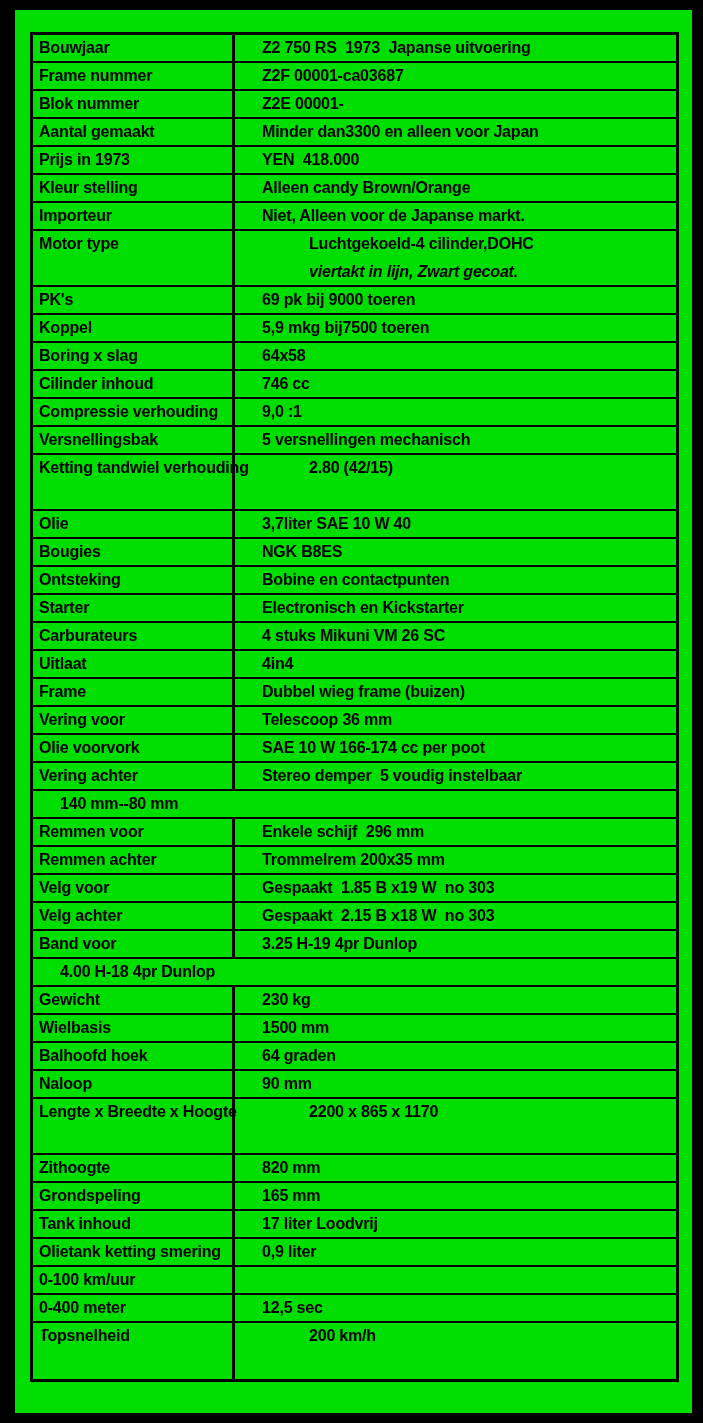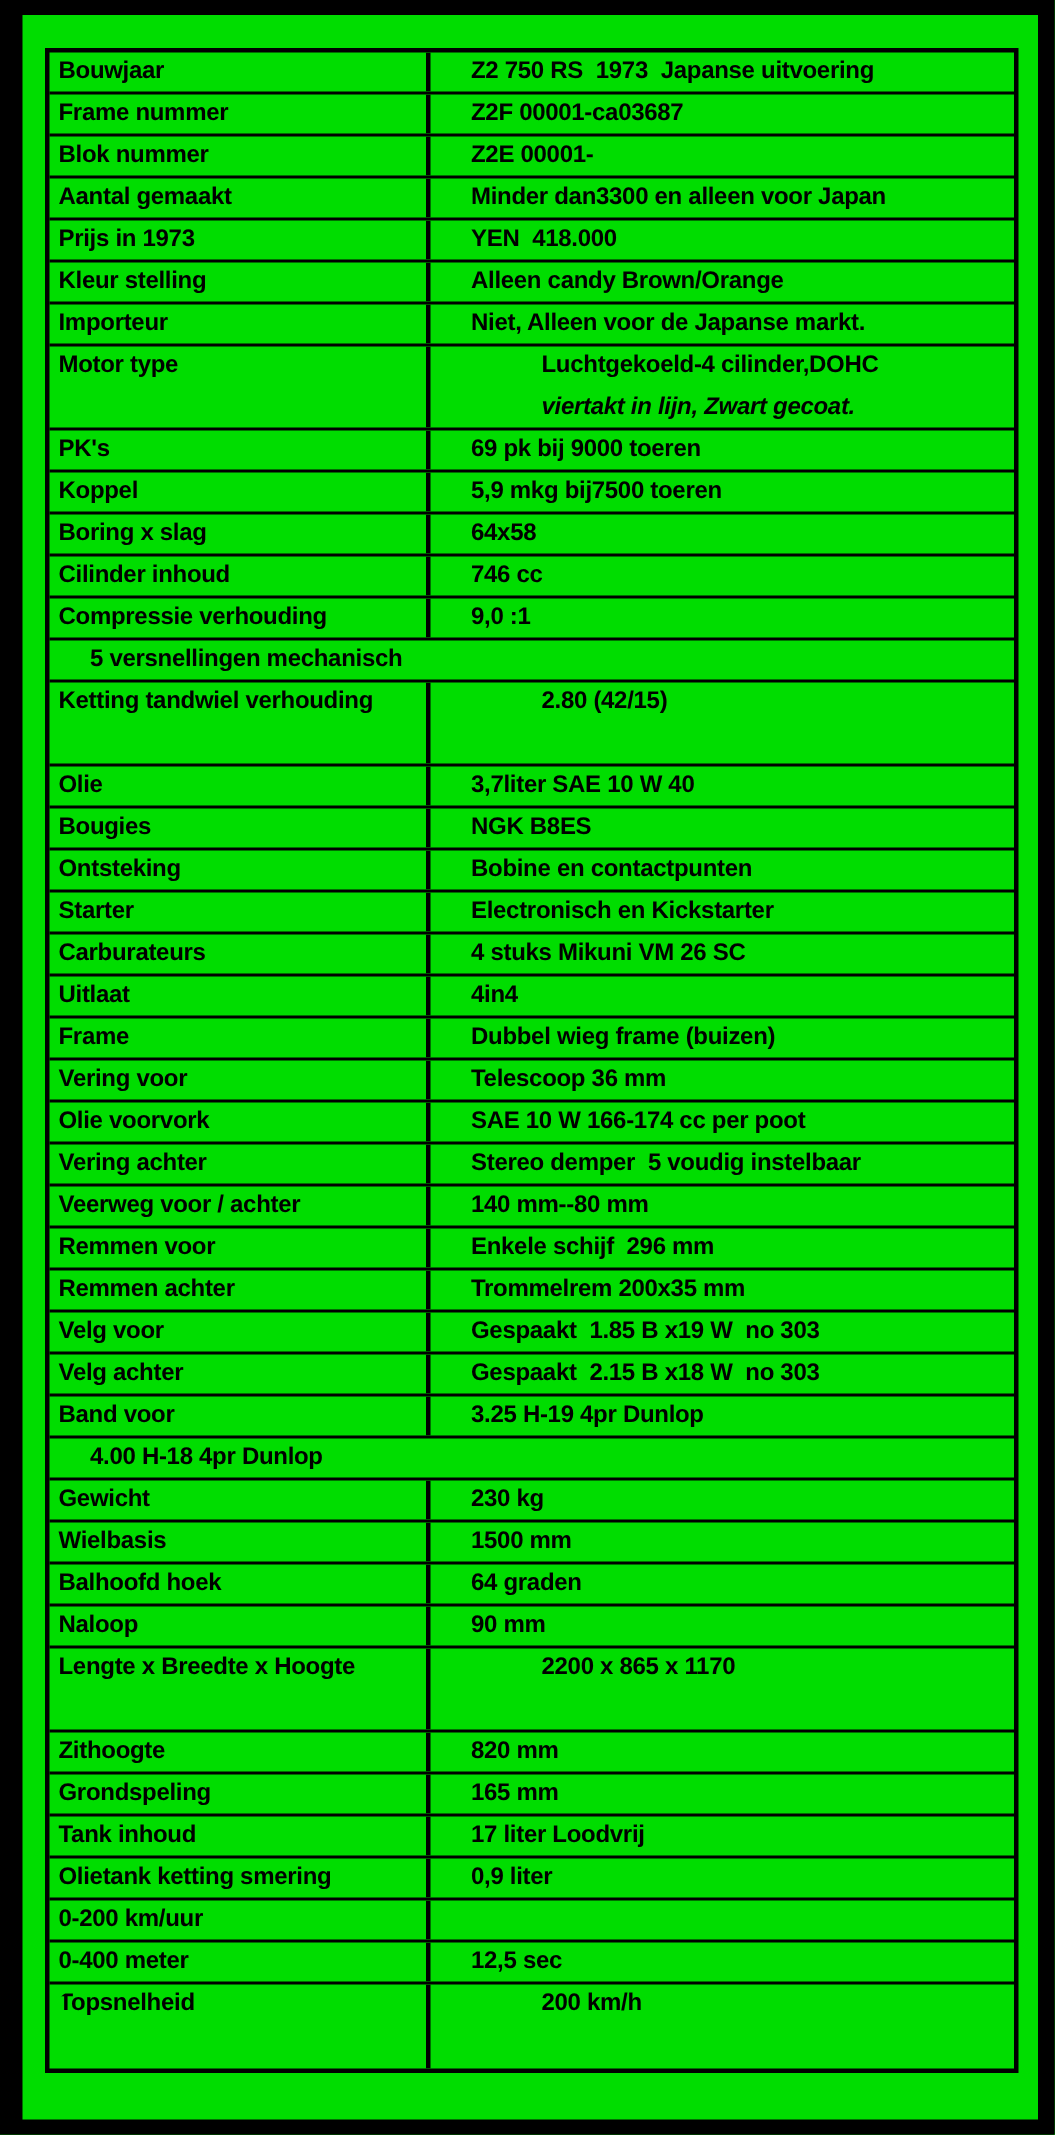--- a/index.html
+++ b/index.html
@@ -23,21 +23,21 @@
   }
   .row {
     display: flex;
     height: 28px;
     border-bottom: 2px solid #000000;
     overflow: hidden;
   }
   .row.tall { height: 56px; gap: 47px; }
   .row:last-child { border-bottom: none; border-radius: 27px; }
   .cell-label {
-    width: 254px;
+    width: 202px;
     border-right: 3px solid #000000;
     padding-left: 6px;
     flex-shrink: 0;
   }
   .cell-value {
     flex: 1;
     padding-left: 6px;
     margin-left: 21px;
   }
   .line {
@@ -168,20 +168,23 @@
   <div class="row">
     <div class="cell-label">
       <div class="line label-text">Compressie verhouding</div>
     </div>
     <div class="cell-value">
           <div class="line">9,0 :1</div>
         </div>
   </div>
 
   <div class="row">
+    <div class="cell-label">
+      <div class="line label-text">Versnellingsbak</div>
+    </div>
     <div class="cell-value">
           <div class="line">5 versnellingen mechanisch</div>
         </div>
   </div>
 
   <div class="row tall">
     <div class="cell-label">
       <div class="line label-text">Ketting tandwiel verhouding</div>
     </div>
     <div class="cell-value">
@@ -274,23 +277,20 @@
   <div class="row">
     <div class="cell-label">
       <div class="line label-text">Vering achter</div>
     </div>
     <div class="cell-value">
           <div class="line">Stereo demper  5 voudig instelbaar</div>
         </div>
   </div>
 
   <div class="row">
-    <div class="cell-label">
-      <div class="line label-text">Veerweg voor / achter</div>
-    </div>
     <div class="cell-value">
           <div class="line">140 mm--80 mm</div>
         </div>
   </div>
 
   <div class="row">
     <div class="cell-label">
       <div class="line label-text">Remmen voor</div>
     </div>
     <div class="cell-value">
@@ -416,21 +416,21 @@
     <div class="cell-label">
       <div class="line label-text">Olietank ketting smering</div>
     </div>
     <div class="cell-value">
           <div class="line">0,9 liter</div>
         </div>
   </div>
 
   <div class="row">
     <div class="cell-label">
-      <div class="line label-text">0-200 km/uur</div>
+      <div class="line label-text">0-100 km/uur</div>
     </div>
     <div class="cell-value">
           <div class="line"></div>
         </div>
   </div>
 
   <div class="row">
     <div class="cell-label">
       <div class="line label-text">0-400 meter</div>
     </div>

